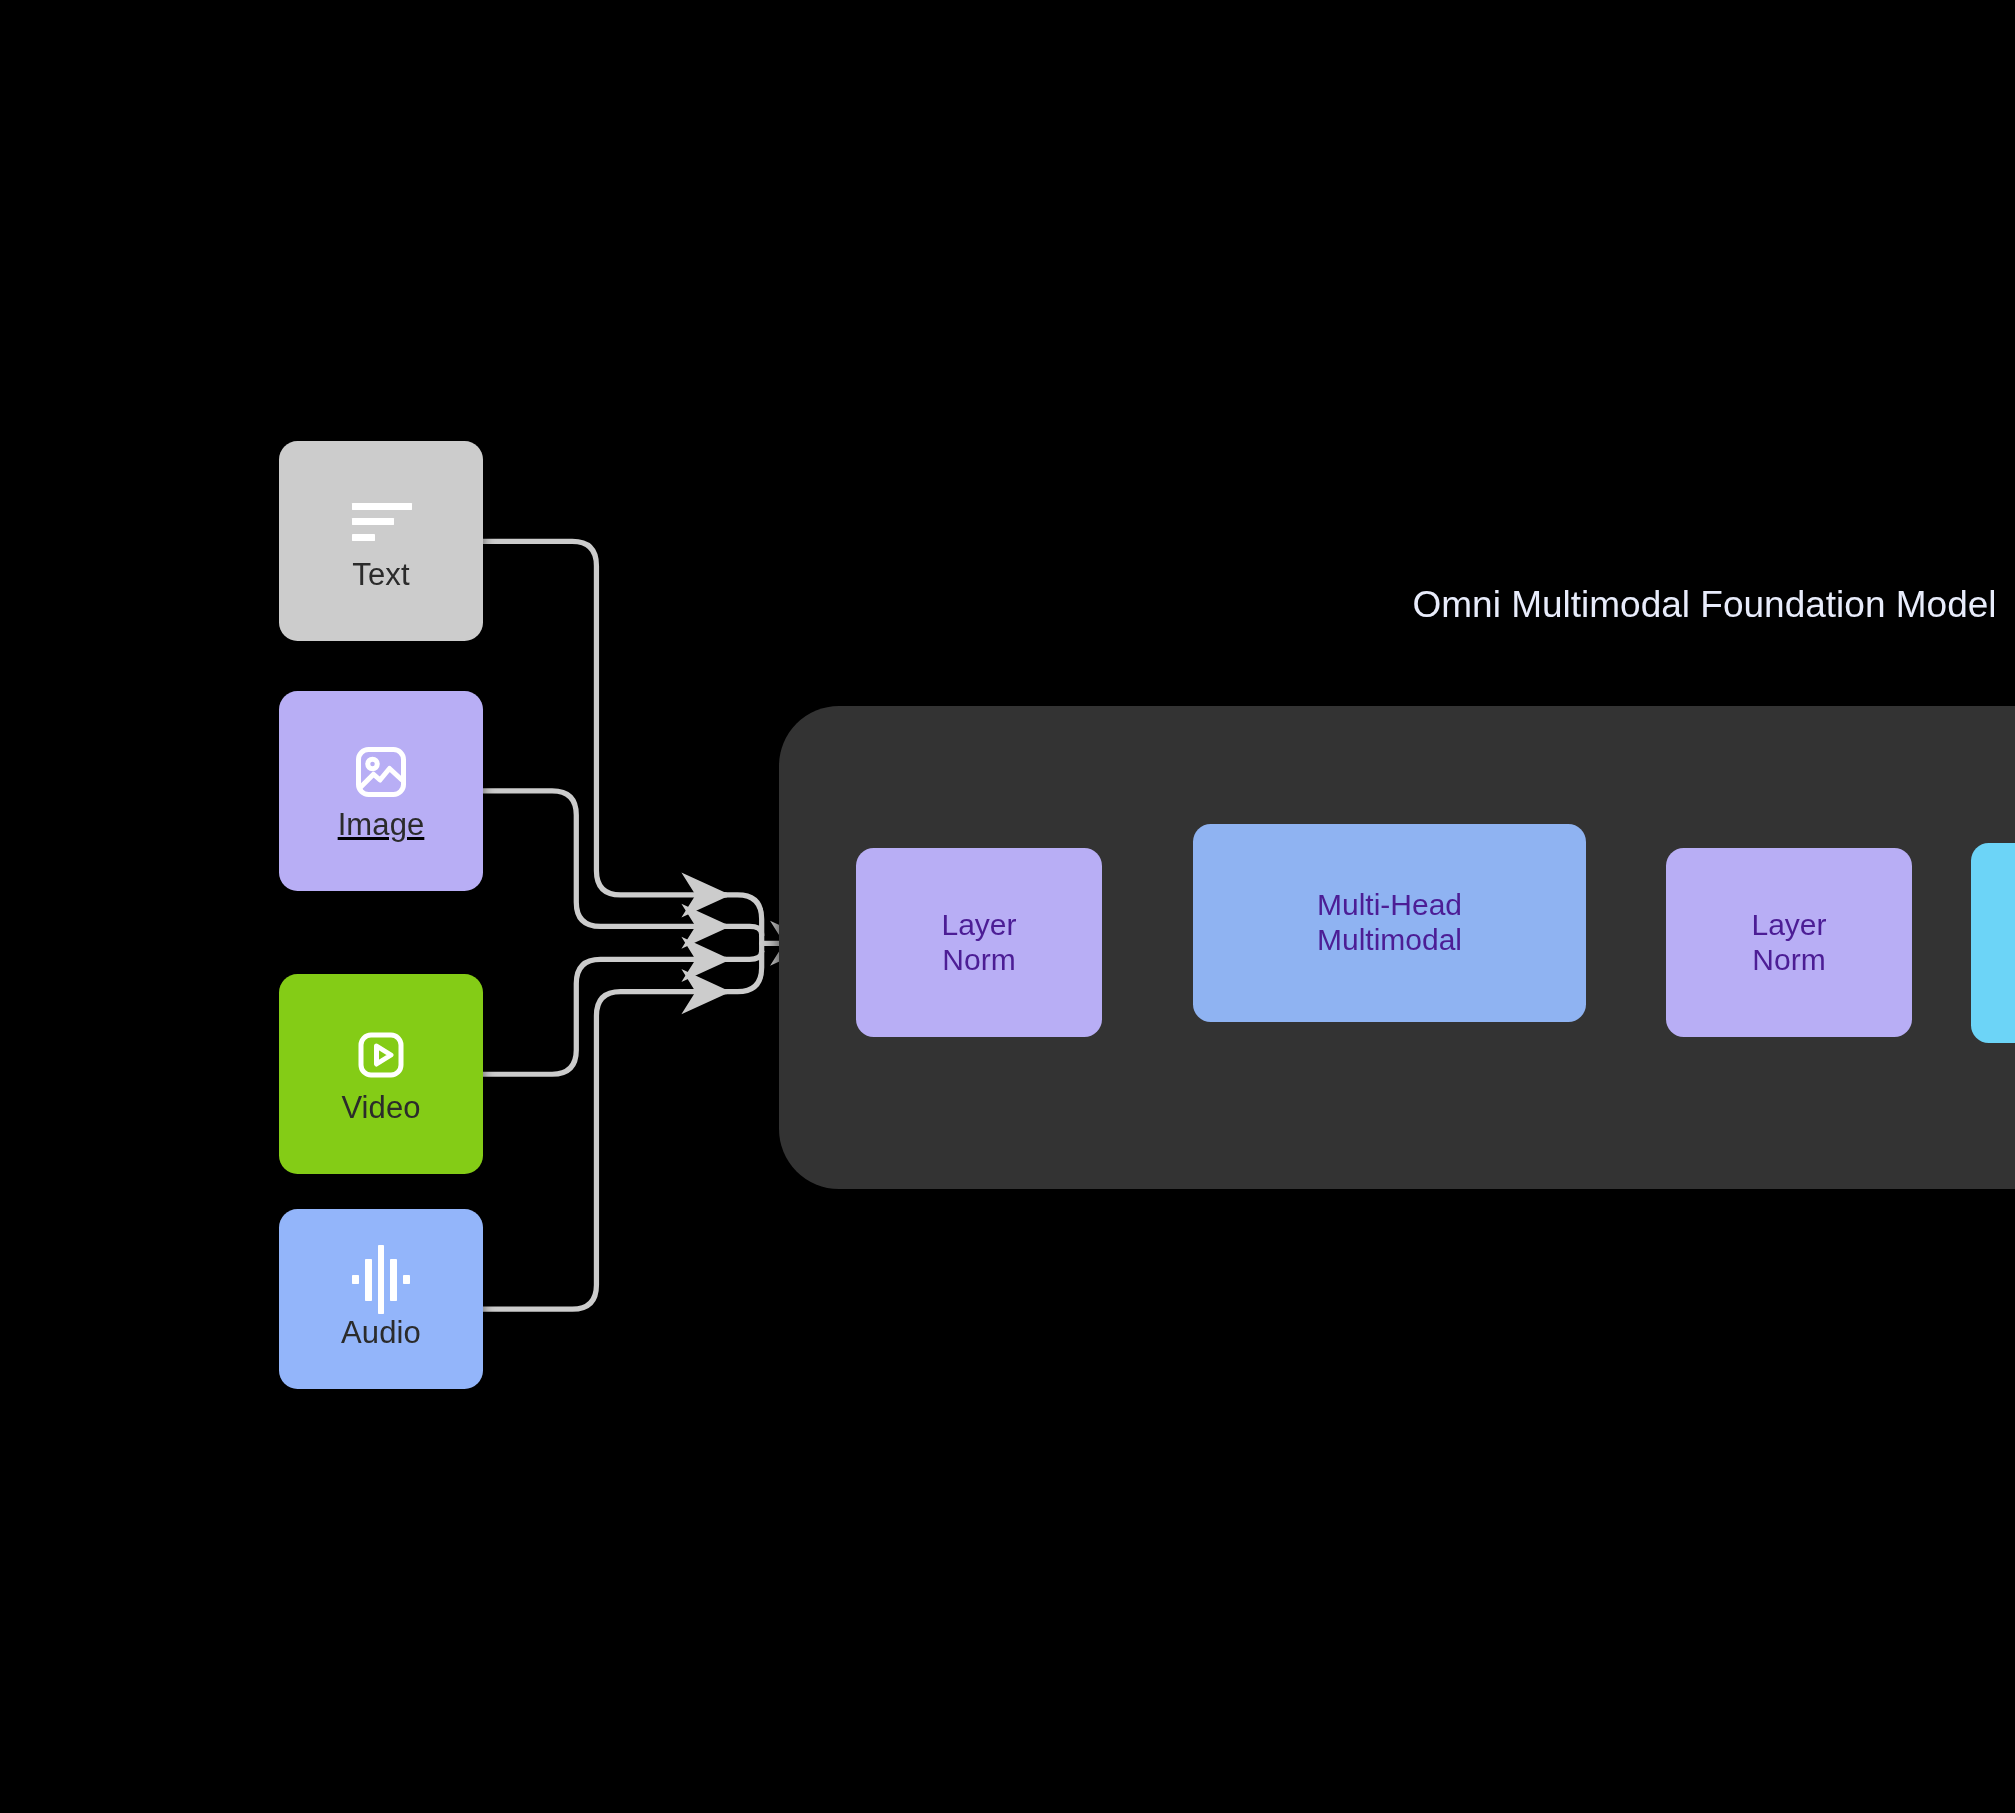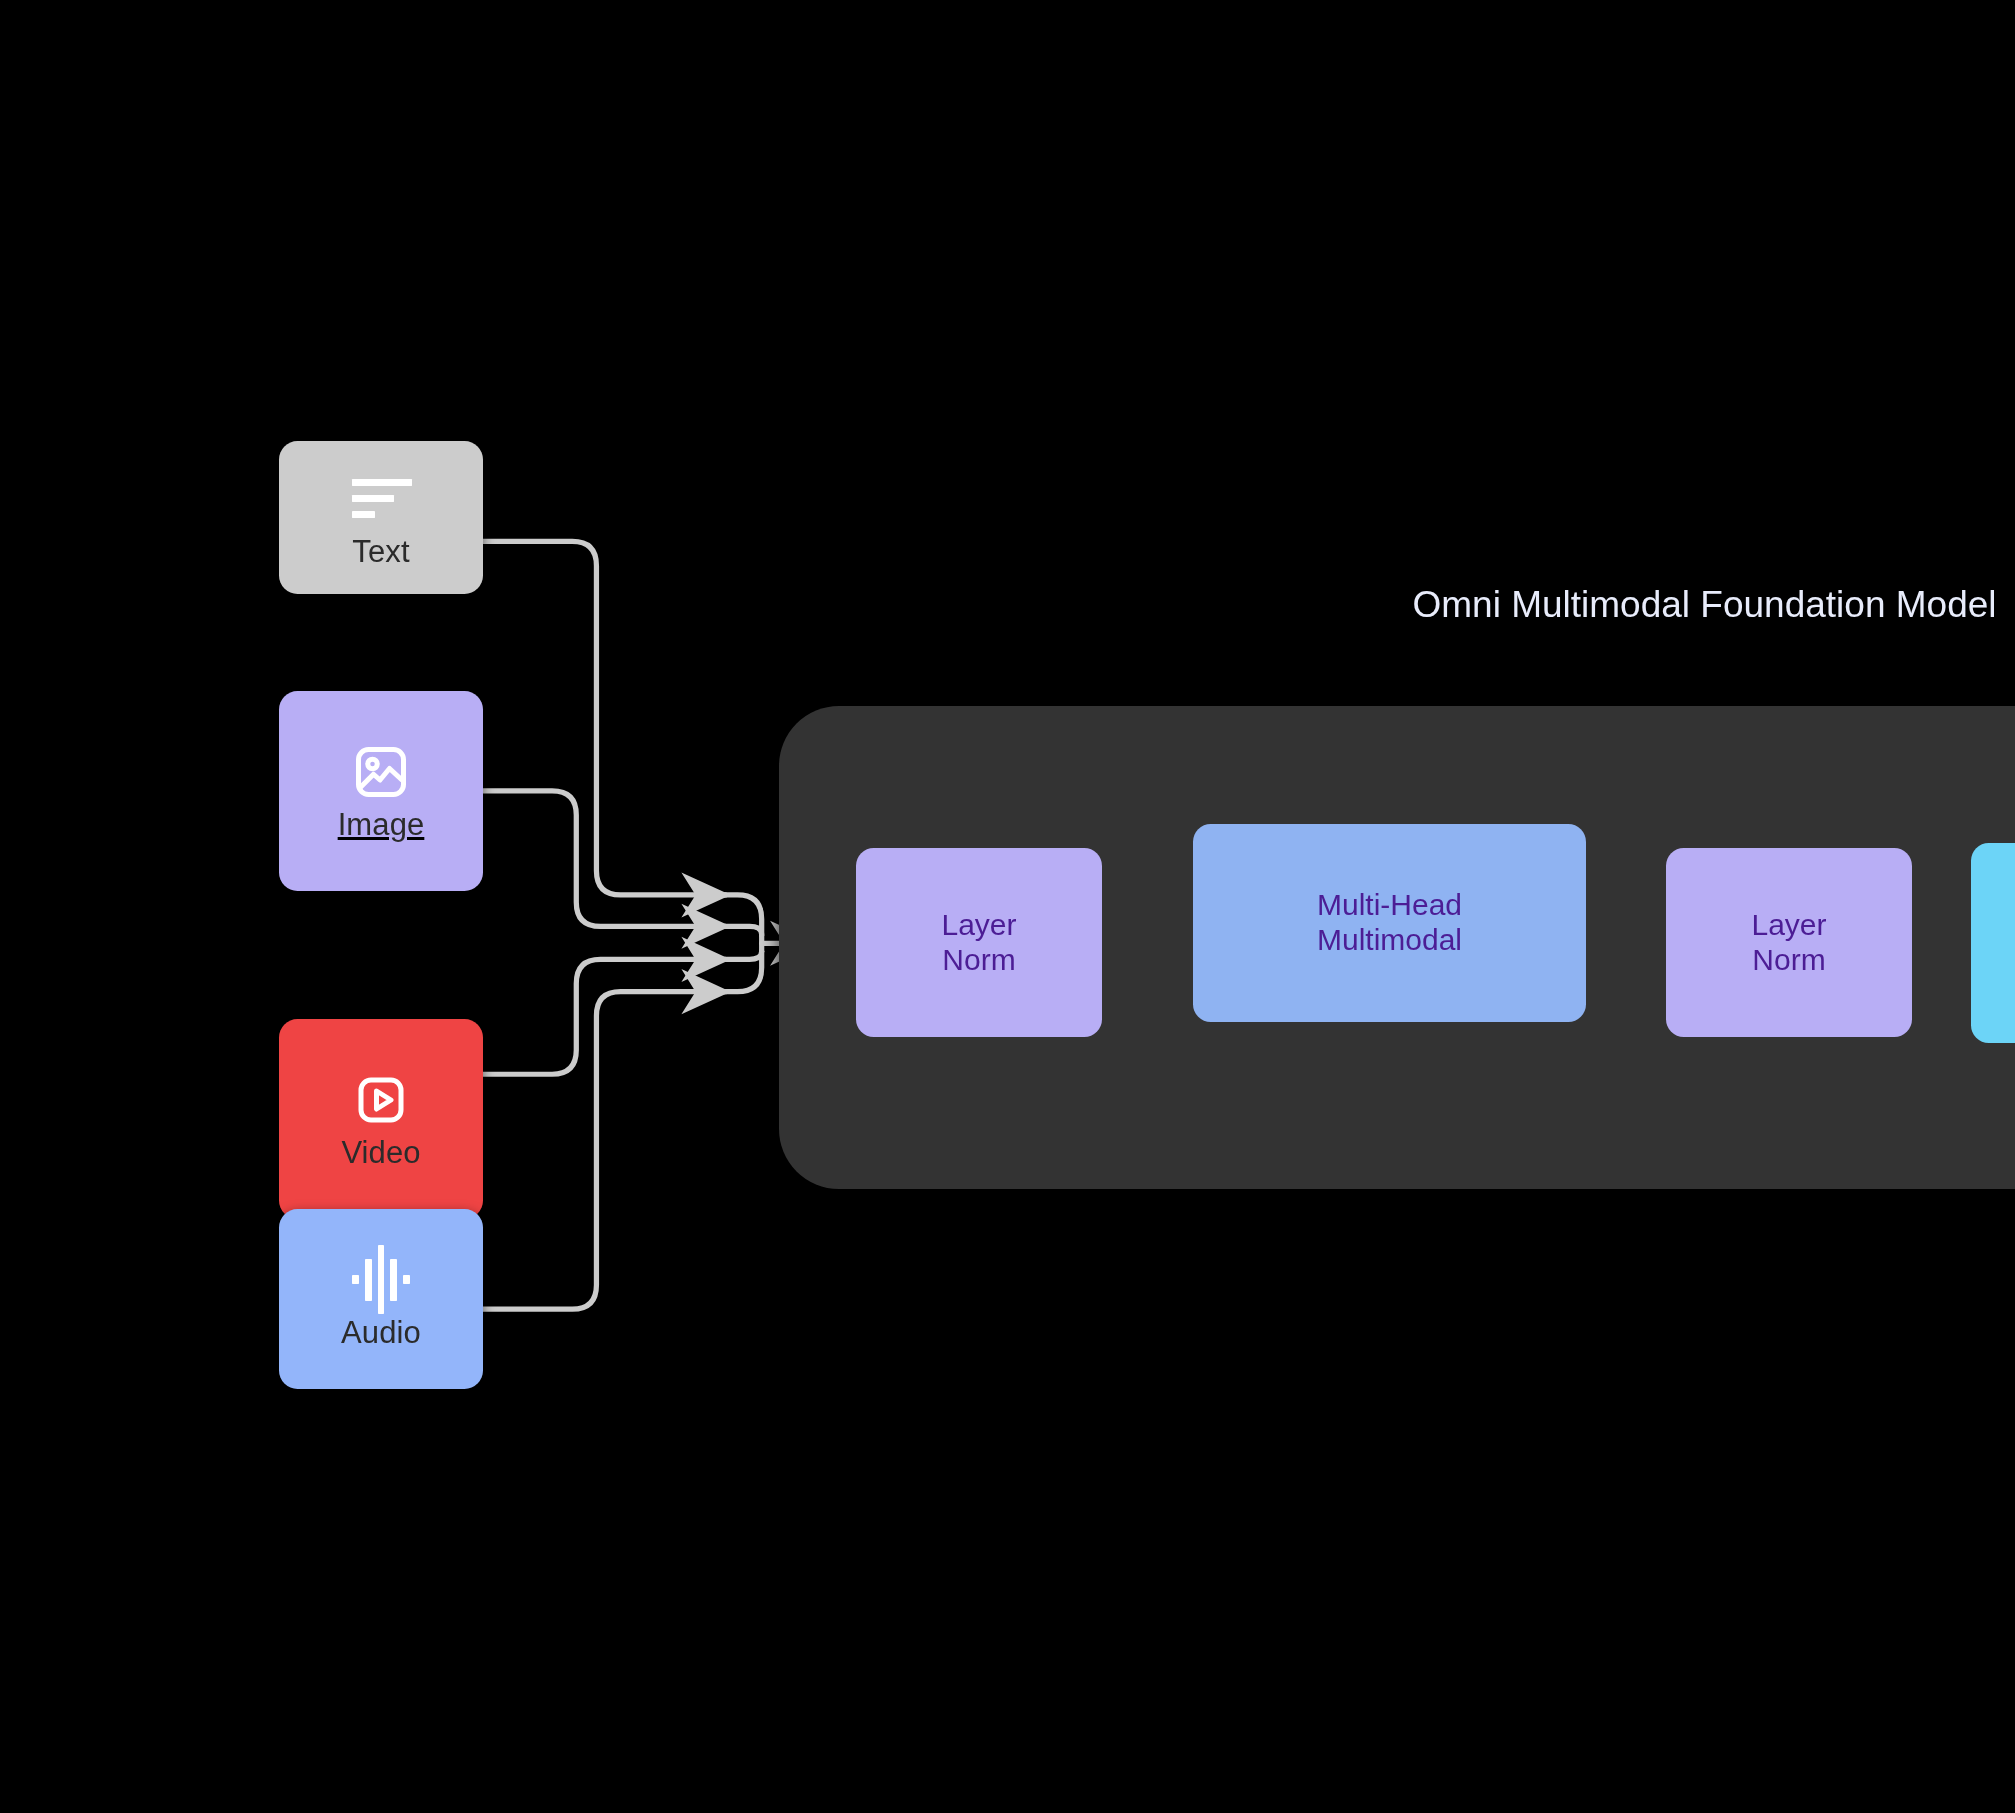--- a/index.html
+++ b/index.html
@@ -122,21 +122,21 @@
 
       <path d="M2035,2340 Q2010,2340 2010,2400 V2580 Q2010,2640 2070,2640 H3440" marker-end="url(#ah)"></path>
       <path d="M3440,2640 H4720 Q4780,2640 4780,2580 V2400 Q4780,2340 4820,2340"></path>
       <path d="M4820,2340 H4880" marker-end="url(#ah)"></path>
 
       <path d="M4845,2340 Q4820,2340 4820,2400 V2580 Q4820,2640 4880,2640 H5640" marker-end="url(#ah)"></path>
       <path d="M5640,2640 H6310 Q6370,2640 6370,2580 V2400 Q6370,2340 6410,2340"></path>
     </g>
   </svg>
 
-  <div class="mod-card" style="left:279px; top:441px; width:204px; height:153px; background:#cccccc;">
+  <div class="mod-card" style="left:279px; top:441px; width:204px; height:200px; background:#cccccc;">
     <div class="mod-icon">
       <div class="ti-wrap">
         <div class="ti-bar ti-b1"></div>
         <div class="ti-bar ti-b2"></div>
         <div class="ti-bar ti-b3"></div>
       </div>
     </div>
     <div class="mod-label">Text</div>
   </div>
 
@@ -144,21 +144,21 @@
     <div class="mod-icon">
       <svg width="60" height="60" viewBox="0 0 24 24" fill="none" stroke="#ffffff" stroke-width="2" stroke-linecap="round" stroke-linejoin="round">
         <rect x="3" y="3" width="18" height="18" rx="4"></rect>
         <circle cx="8.6" cy="8.8" r="1.9"></circle>
         <path d="M3.6 18.3 L9 12.9 L11.6 15.2 L15.4 10.6 L20.4 15.2"></path>
       </svg>
     </div>
     <div class="mod-label">Image</div>
   </div>
 
-  <div class="mod-card" style="left:279px; top:1019px; width:204px; height:200px; background:#ef4444;">
+  <div class="mod-card" style="left:279px; top:974px; width:204px; height:200px; background:#84cc16;">
     <div class="mod-icon">
       <svg width="60" height="60" viewBox="0 0 24 24" fill="none" stroke="#ffffff" stroke-width="2" stroke-linecap="round" stroke-linejoin="round">
         <rect x="4" y="4" width="16" height="16" rx="4"></rect>
         <path d="M10.2 8.4 L16 12 L10.2 15.6 Z"></path>
       </svg>
     </div>
     <div class="mod-label">Video</div>
   </div>
 
   <div class="mod-card" style="left:279px; top:1209px; width:204px; height:180px; background:#93b5fa;">

